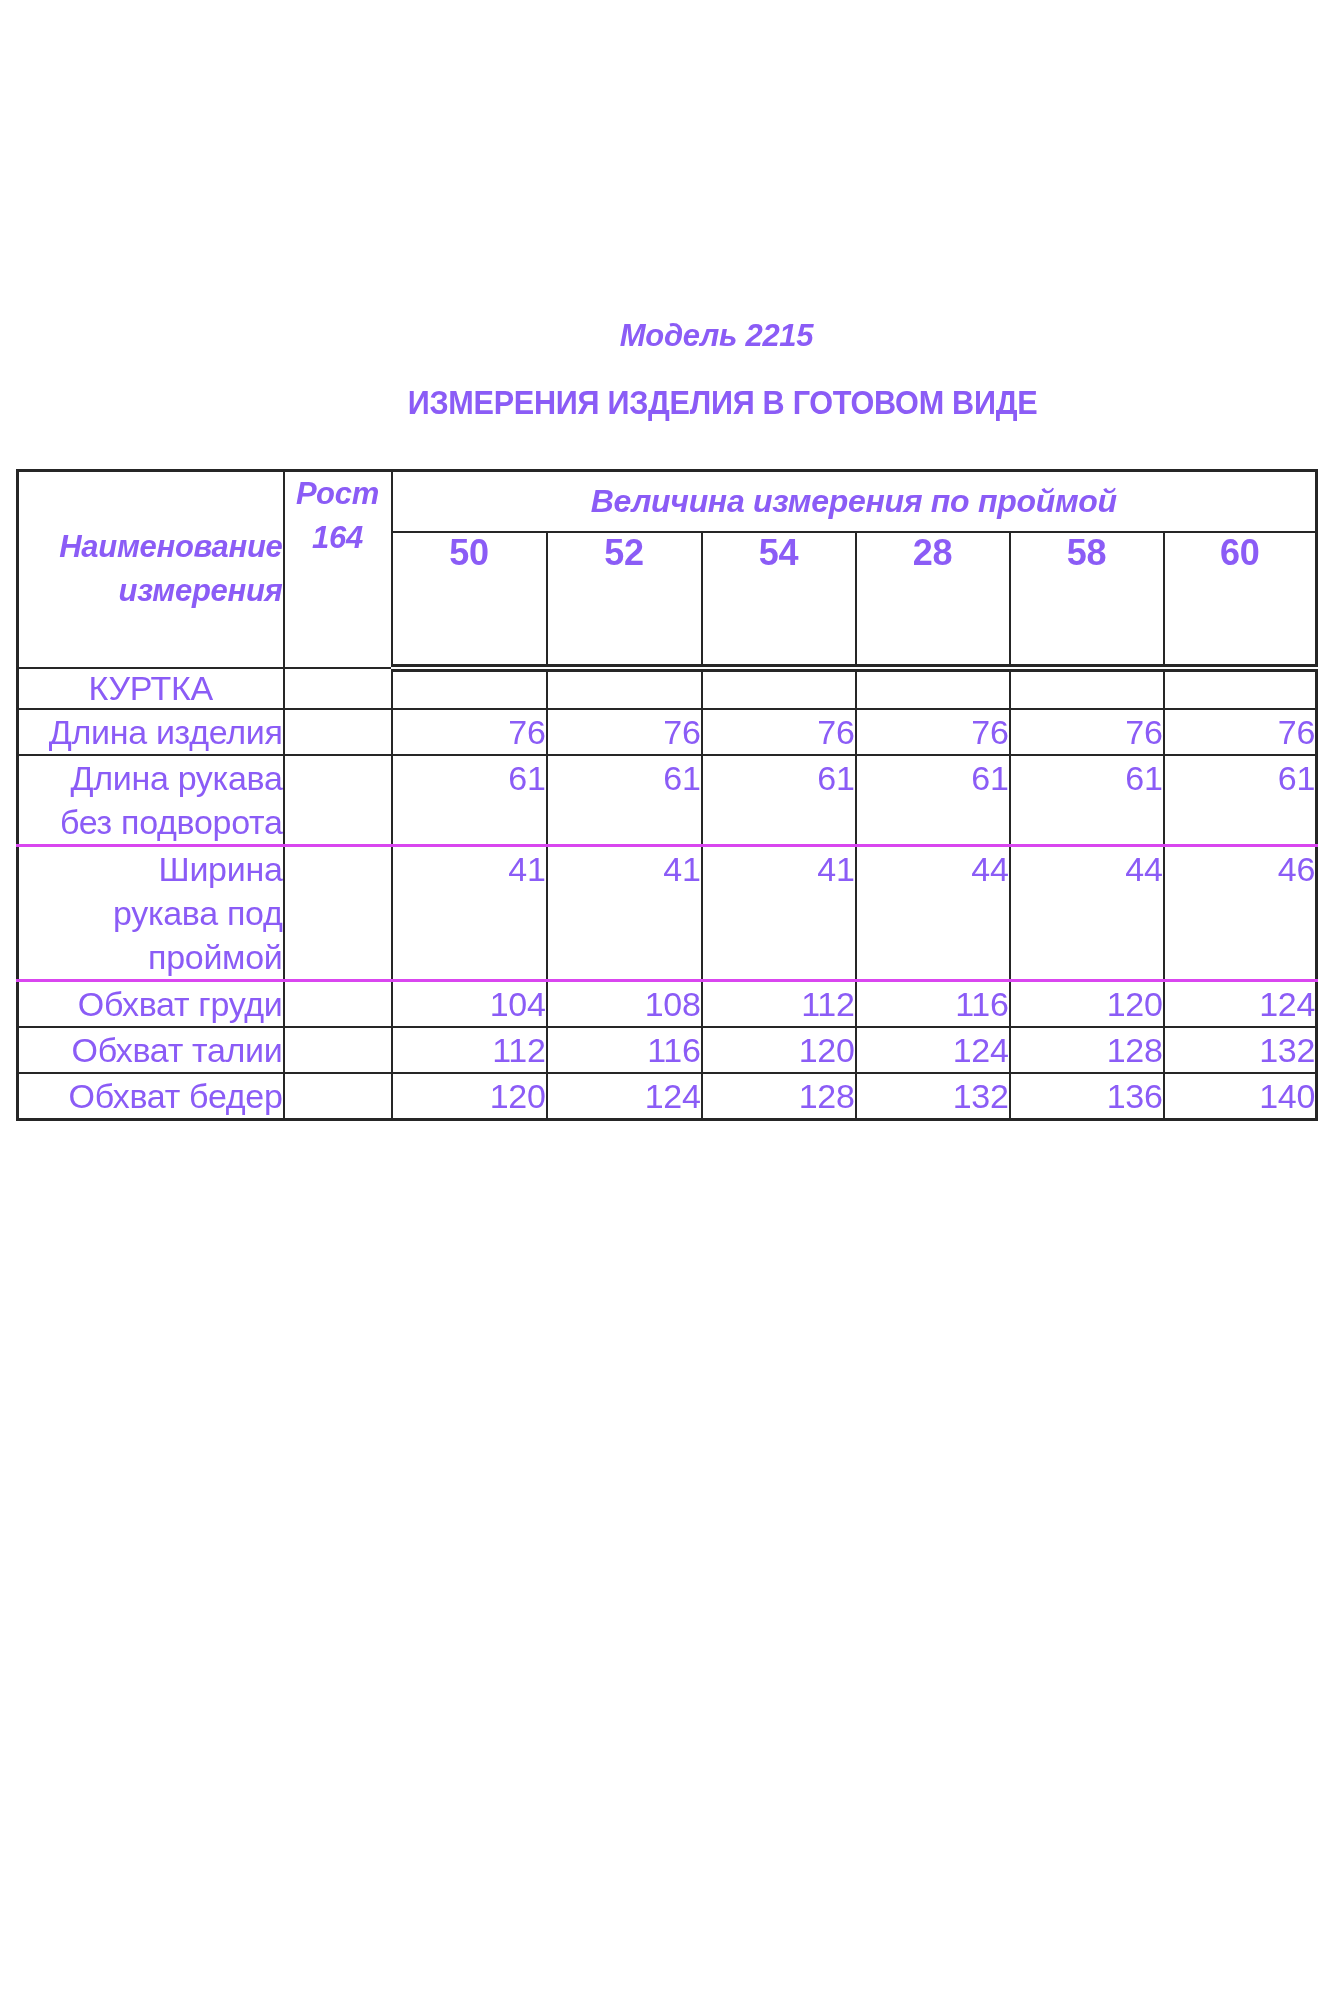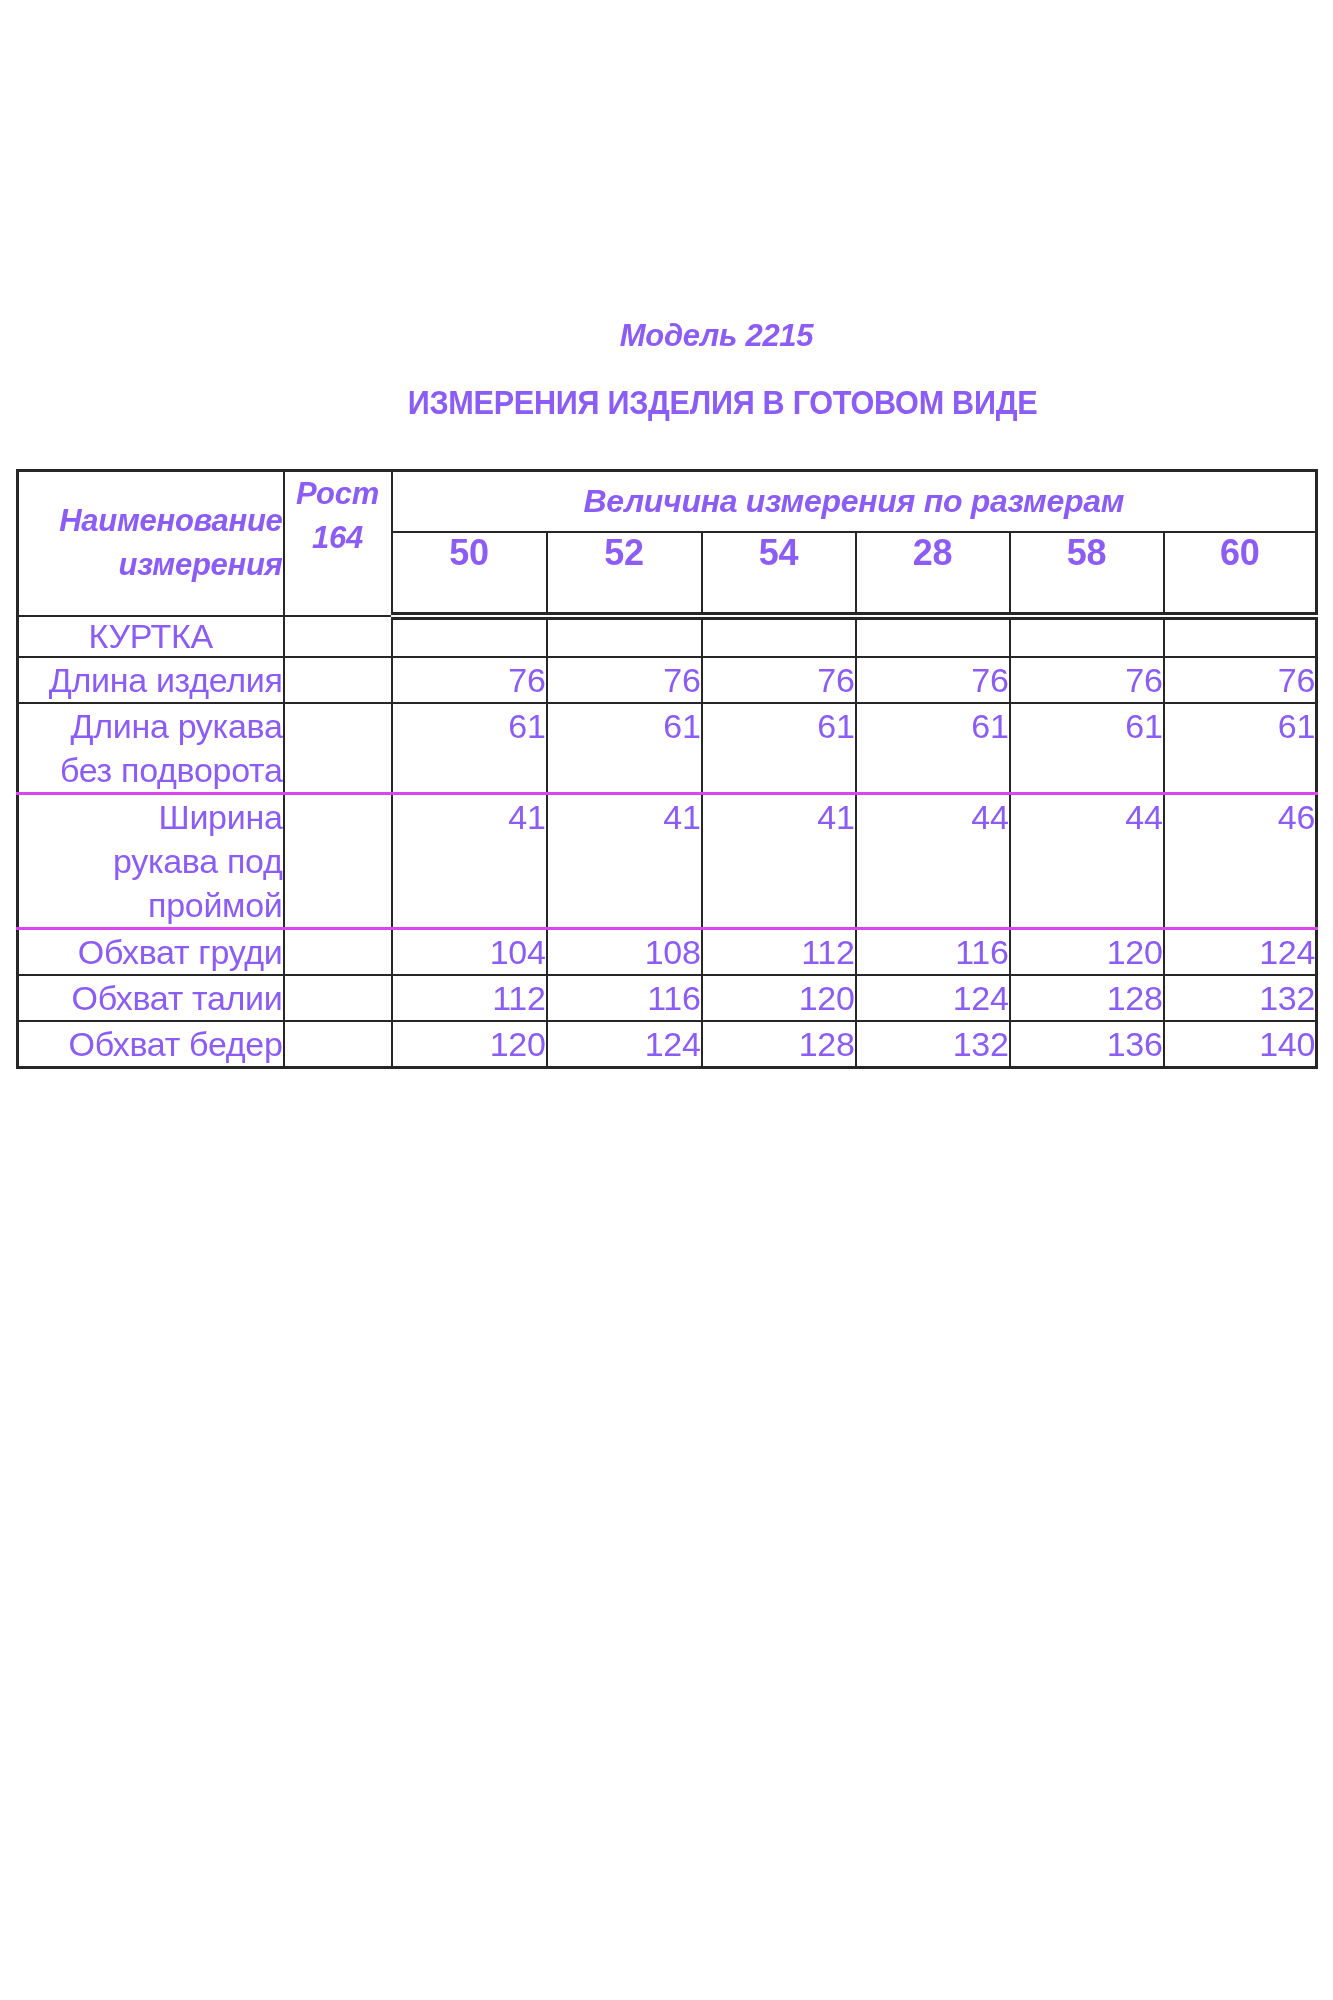--- a/index.html
+++ b/index.html
@@ -126,23 +126,23 @@
       <col style="width:154px">
       <col style="width:154px">
       <col style="width:153px">
     </colgroup>
     <tbody>
       <tr style="height:61px">
         <td class="c-name hdr-span" rowspan="2">Наименование
 измерения</td>
         <td class="c-rost hdr-span" rowspan="2">Рост
 164</td>
-        <td class="c-group" colspan="6">Величина измерения по размерам</td>
-      </tr>
-      <tr class="rh2" style="height:84px">
+        <td class="c-group" colspan="6">Величина измерения по проймой</td>
+      </tr>
+      <tr class="rh2" style="height:136px">
         <td class="c-size">50</td>
         <td class="c-size">52</td>
         <td class="c-size">54</td>
         <td class="c-size">28</td>
         <td class="c-size">58</td>
         <td class="c-size">60</td>
       </tr>
 
       <tr style="height:34px">
         <td class="c-sec">КУРТКА</td>

